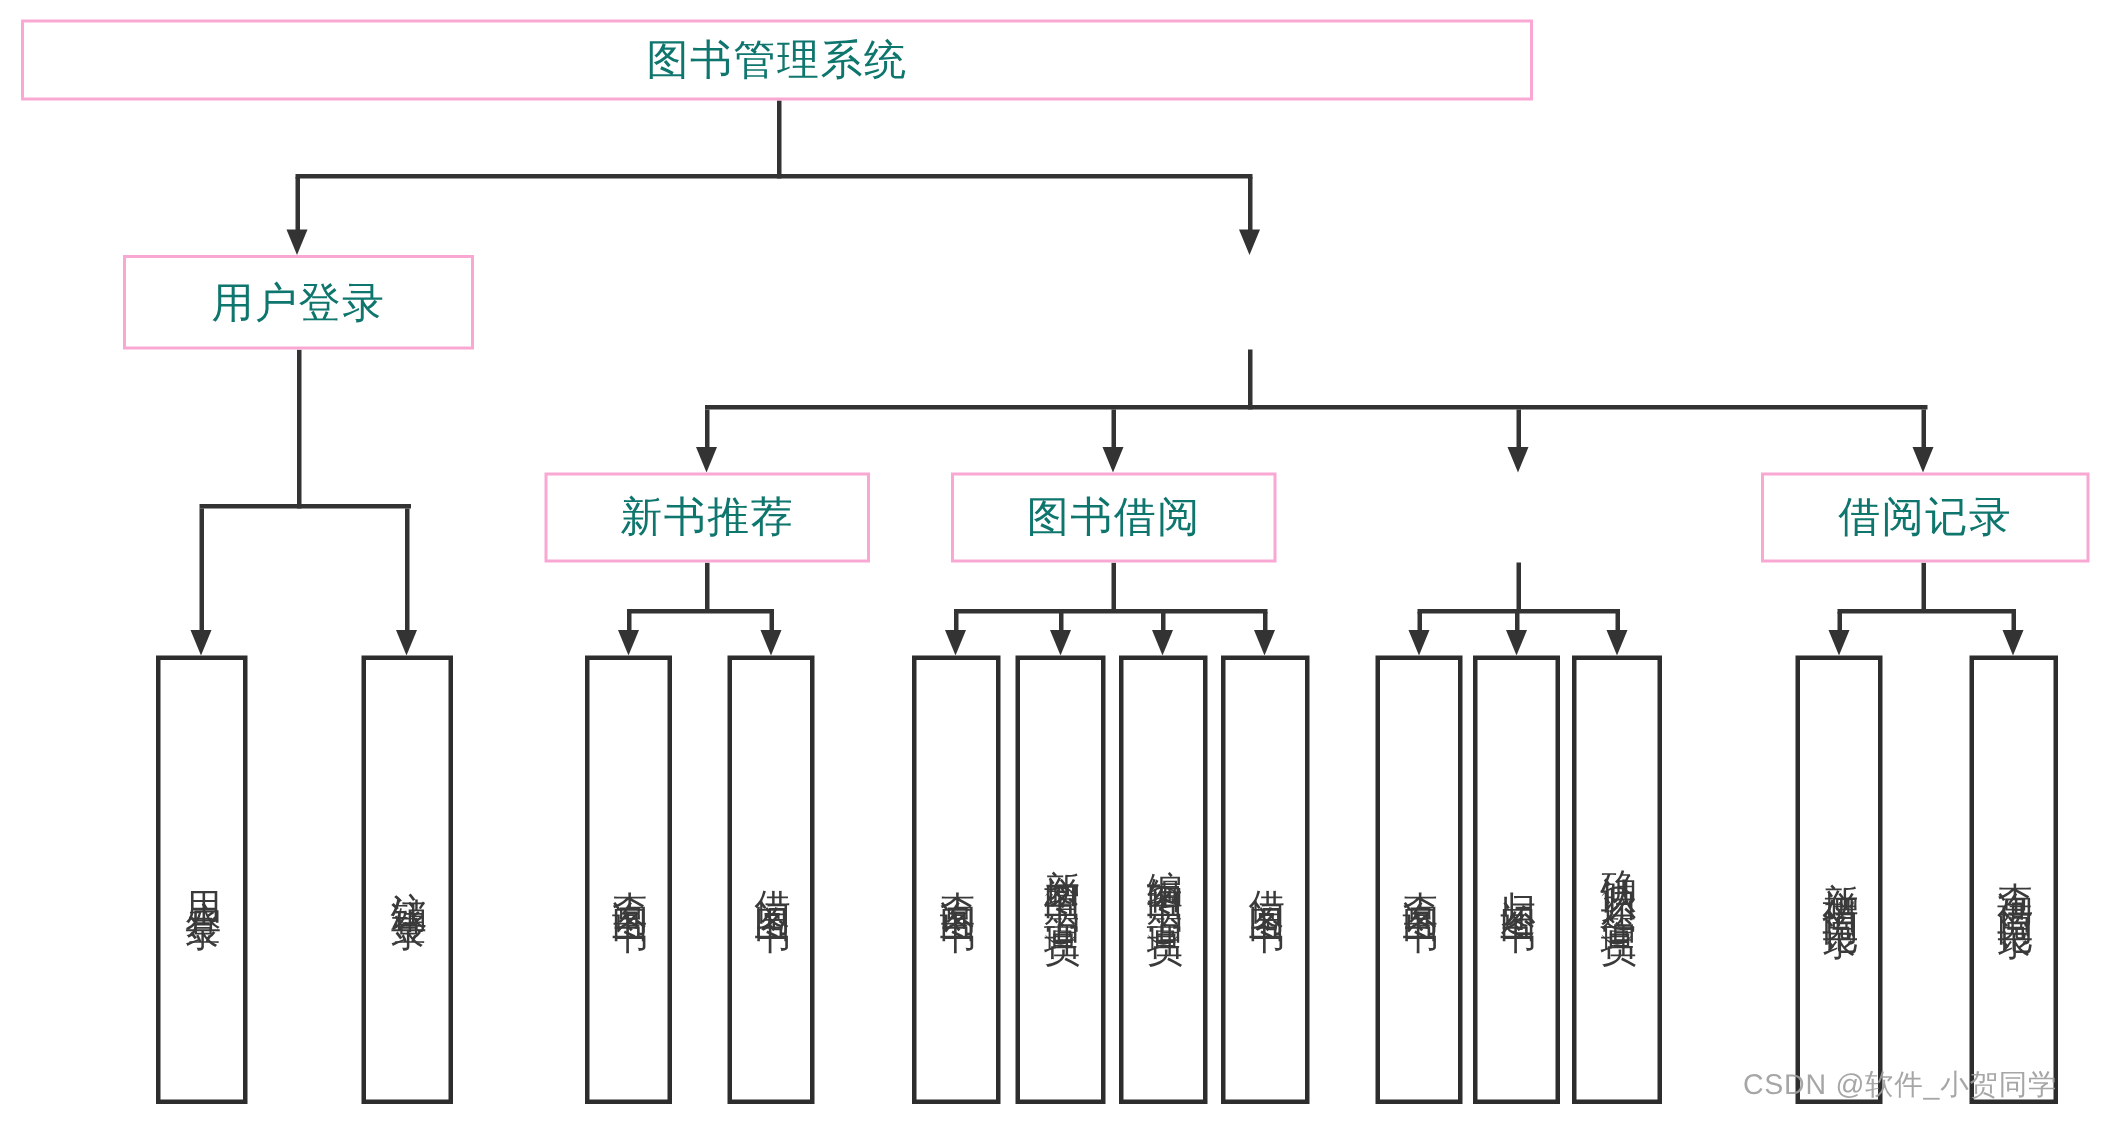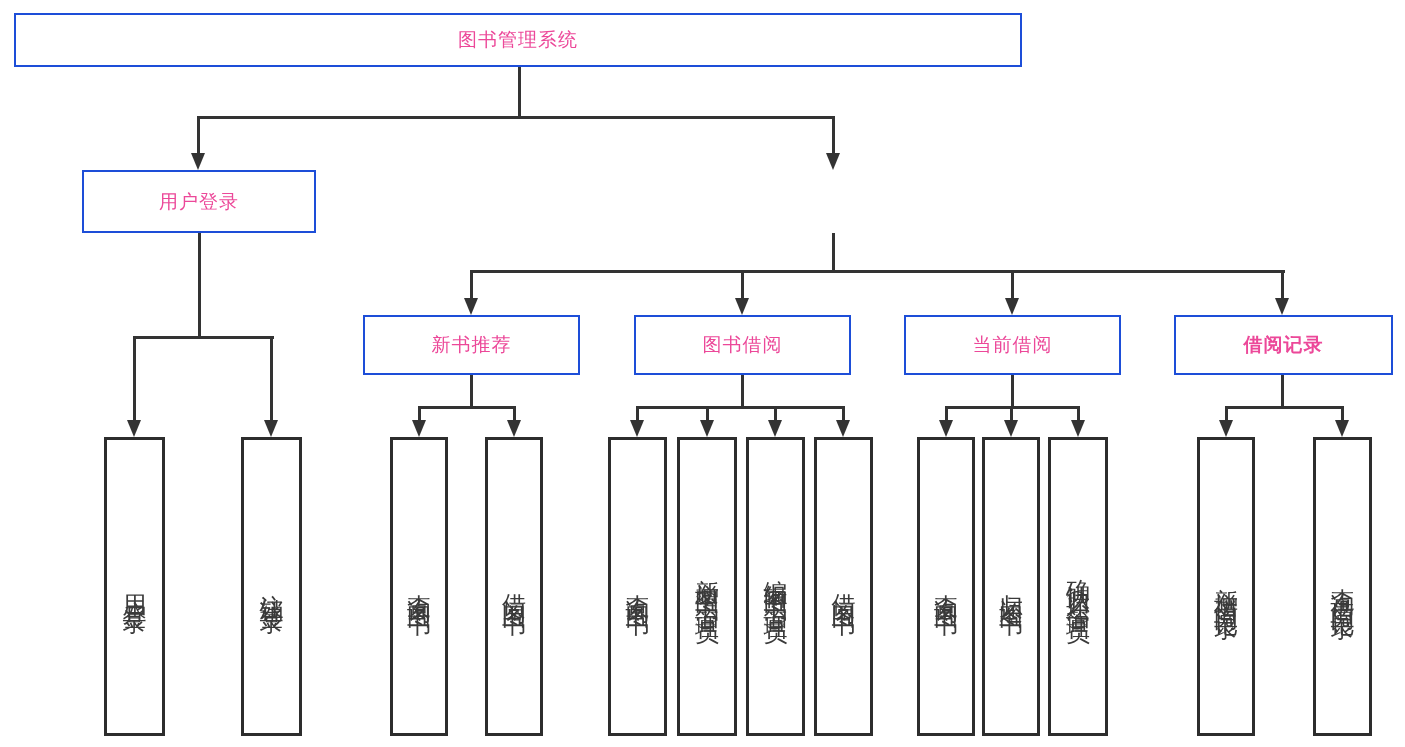--- a/index.html
+++ b/index.html
@@ -20,23 +20,23 @@
   .hbox, .vbox {
     position: absolute;
     box-sizing: border-box;
     background: #ffffff;
     display: flex;
     align-items: center;
     justify-content: center;
     z-index: 2;
   }
   .hbox {
-    border: 2px solid #1d4ed8;
-    font-size: 19px;
-    color: #ec4899;
+    border: 2px solid #f9a8d4;
+    font-size: 28px;
+    color: #0f766e;
     letter-spacing: 1px;
     white-space: nowrap;
   }
   .vbox {
     border: 3px solid #2d2d2d;
   }
   .vbox span {
     writing-mode: vertical-rl;
     line-height: 1;
     font-size: 24px;
@@ -107,24 +107,21 @@
   <div class="arrowhead" style="left:1005px; top:298px;"></div>
   <div class="line" style="left:1281px; top:273px; width:3px; height:26px;"></div>
   <div class="arrowhead" style="left:1275px; top:298px;"></div>
 
   <div class="hbox" style="left:363px; top:315px; width:217px; height:60px;">
     <span>新书推荐</span>
   </div>
   <div class="hbox" style="left:634px; top:315px; width:217px; height:60px;font-family:Liberation Mono, monospace;">
     <span>图书借阅</span>
   </div>
-  <div class="hbox" style="left:904px; top:315px; width:217px; height:60px;">
-    <span>当前借阅</span>
-  </div>
-  <div class="hbox" style="left:1174px; top:315px; width:219px; height:60px;font-weight:bold;">
+  <div class="hbox" style="left:1174px; top:315px; width:219px; height:60px;">
     <span>借阅记录</span>
   </div>
 
   <div class="line" style="left:470px; top:375px; width:3px; height:33px;"></div>
   <div class="line" style="left:418px; top:406px; width:98px; height:3px;"></div>
   <div class="line" style="left:418px; top:408px; width:3px; height:14px;"></div>
   <div class="arrowhead" style="left:412px; top:420px;"></div>
   <div class="line" style="left:513px; top:408px; width:3px; height:14px;"></div>
   <div class="arrowhead" style="left:507px; top:420px;"></div>
 
@@ -192,14 +189,15 @@
     <span>确认归还（管理员）</span>
   </div>
 
   <div class="vbox" style="left:1197px; top:437px; width:58px; height:299px;">
     <span>新增借阅记录</span>
   </div>
   <div class="vbox" style="left:1313px; top:437px; width:59px; height:299px;">
     <span>查询借阅记录</span>
   </div>
 
+  <div class="watermark">CSDN @软件_小贺同学</div>
 
 </div>
 
 </body></html>

